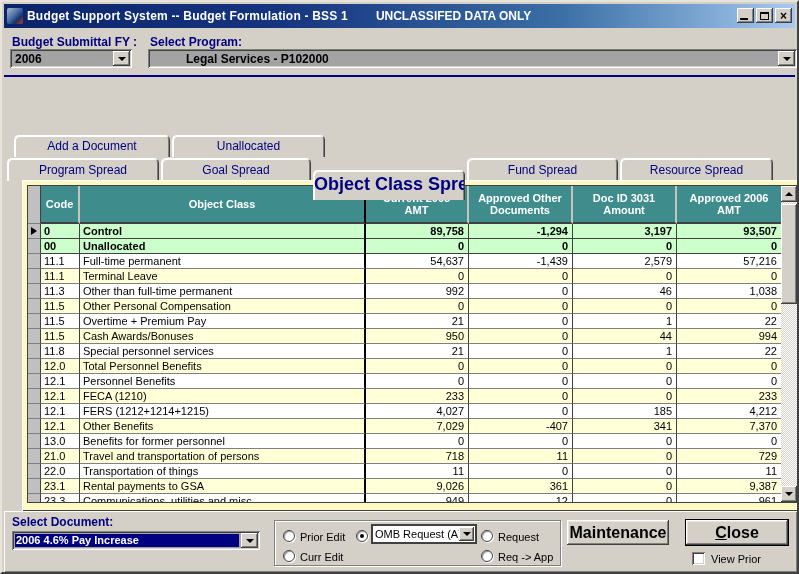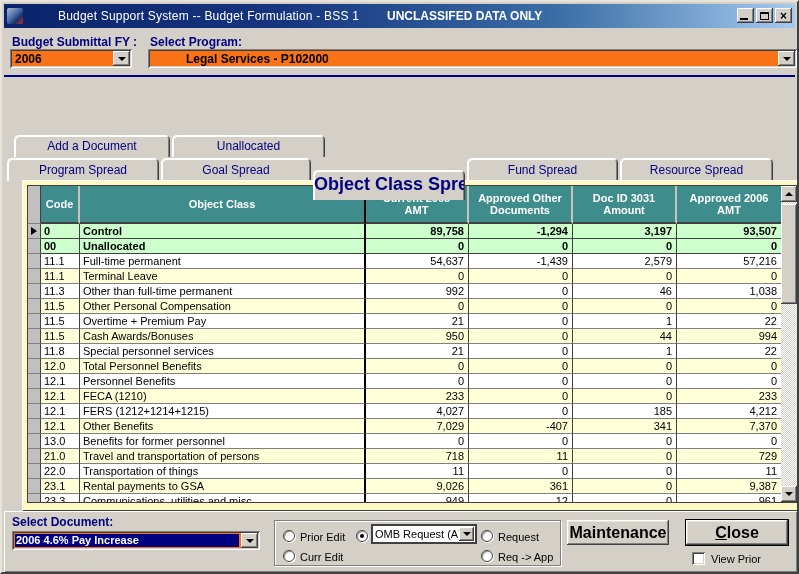--- a/index.html
+++ b/index.html
@@ -11,35 +11,35 @@
   }
   
   .titlebar {
     position:absolute; left:2px; top:2px; width:791px; height:24px;
     background:linear-gradient(90deg,#0A246A 0%,#16357F 35%,#3A6EA5 70%,#A6CAF0 100%);
     display:flex; align-items:center; color:#fff;
   }
   .app-icon { width:16px; height:16px; margin:0 4px 0 3px;
     background:linear-gradient(135deg,#B0B8C8 0%,#4a6ea9 45%,#1a2f6a 70%,#c23b22 100%);
     border-radius:2px; }
-  .title-text { font-size:12px; font-weight:normal; letter-spacing:.2px;margin-left:31px; }
+  .title-text { font-size:12px; font-weight:bold; letter-spacing:.2px; }
   .classification { font-size:12px; font-weight:bold; margin-left:28px; }
   .win-buttons { position:absolute; right:3px; top:4px; display:flex; gap:2px; }
   .win-btn { width:17px; height:15px; background:#D4D0C8; position:relative;
     box-shadow: inset -1px -1px #404040, inset 1px 1px #fff, inset -2px -2px #808080;
     display:flex; align-items:center; justify-content:center;
     font-size:11px; font-weight:bold; color:#000; }
   .glyph-min { position:absolute; left:3px; bottom:3px; width:8px; height:2px; background:#000; }
   .glyph-max { width:9px; height:8px; border:1px solid #000; border-top:2px solid #000; }
   .glyph-close { font-size:12px; line-height:10px; font-weight:bold; }
   
   .top-panel { position:absolute; left:2px; top:28px; width:791px; height:45px; background:#D4D0C8; }
   .navy-rule { position:absolute; left:2px; top:73px; width:791px; height:2px; background:#000080; }
   .lbl { font-size:12px; font-weight:bold; color:#000080; position:absolute; }
-  .combo { position:absolute; background:#f97316; height:19px;
+  .combo { position:absolute; background:#a3a3a3; height:19px;
     box-shadow: inset 1px 1px #808080, inset -1px -1px #fff, inset 2px 2px #404040, inset -2px -2px #D4D0C8;
     display:flex; align-items:center; }
   .combo .val { flex:1; font-size:12px; font-weight:bold; color:#000; padding-left:5px;
     white-space:nowrap; overflow:hidden; }
   .combo-btn { width:17px; height:15px; margin-right:2px; background:#D4D0C8; flex:0 0 17px;
     box-shadow: inset -1px -1px #404040, inset 1px 1px #fff, inset -2px -2px #808080;
     display:flex; align-items:center; justify-content:center; }
   .arrow-down { width:0; height:0; border-left:4px solid transparent; border-right:4px solid transparent; border-top:4px solid #000; }
   
   .tab { position:absolute; background:#D4D0C8; border:1px solid #404040;

